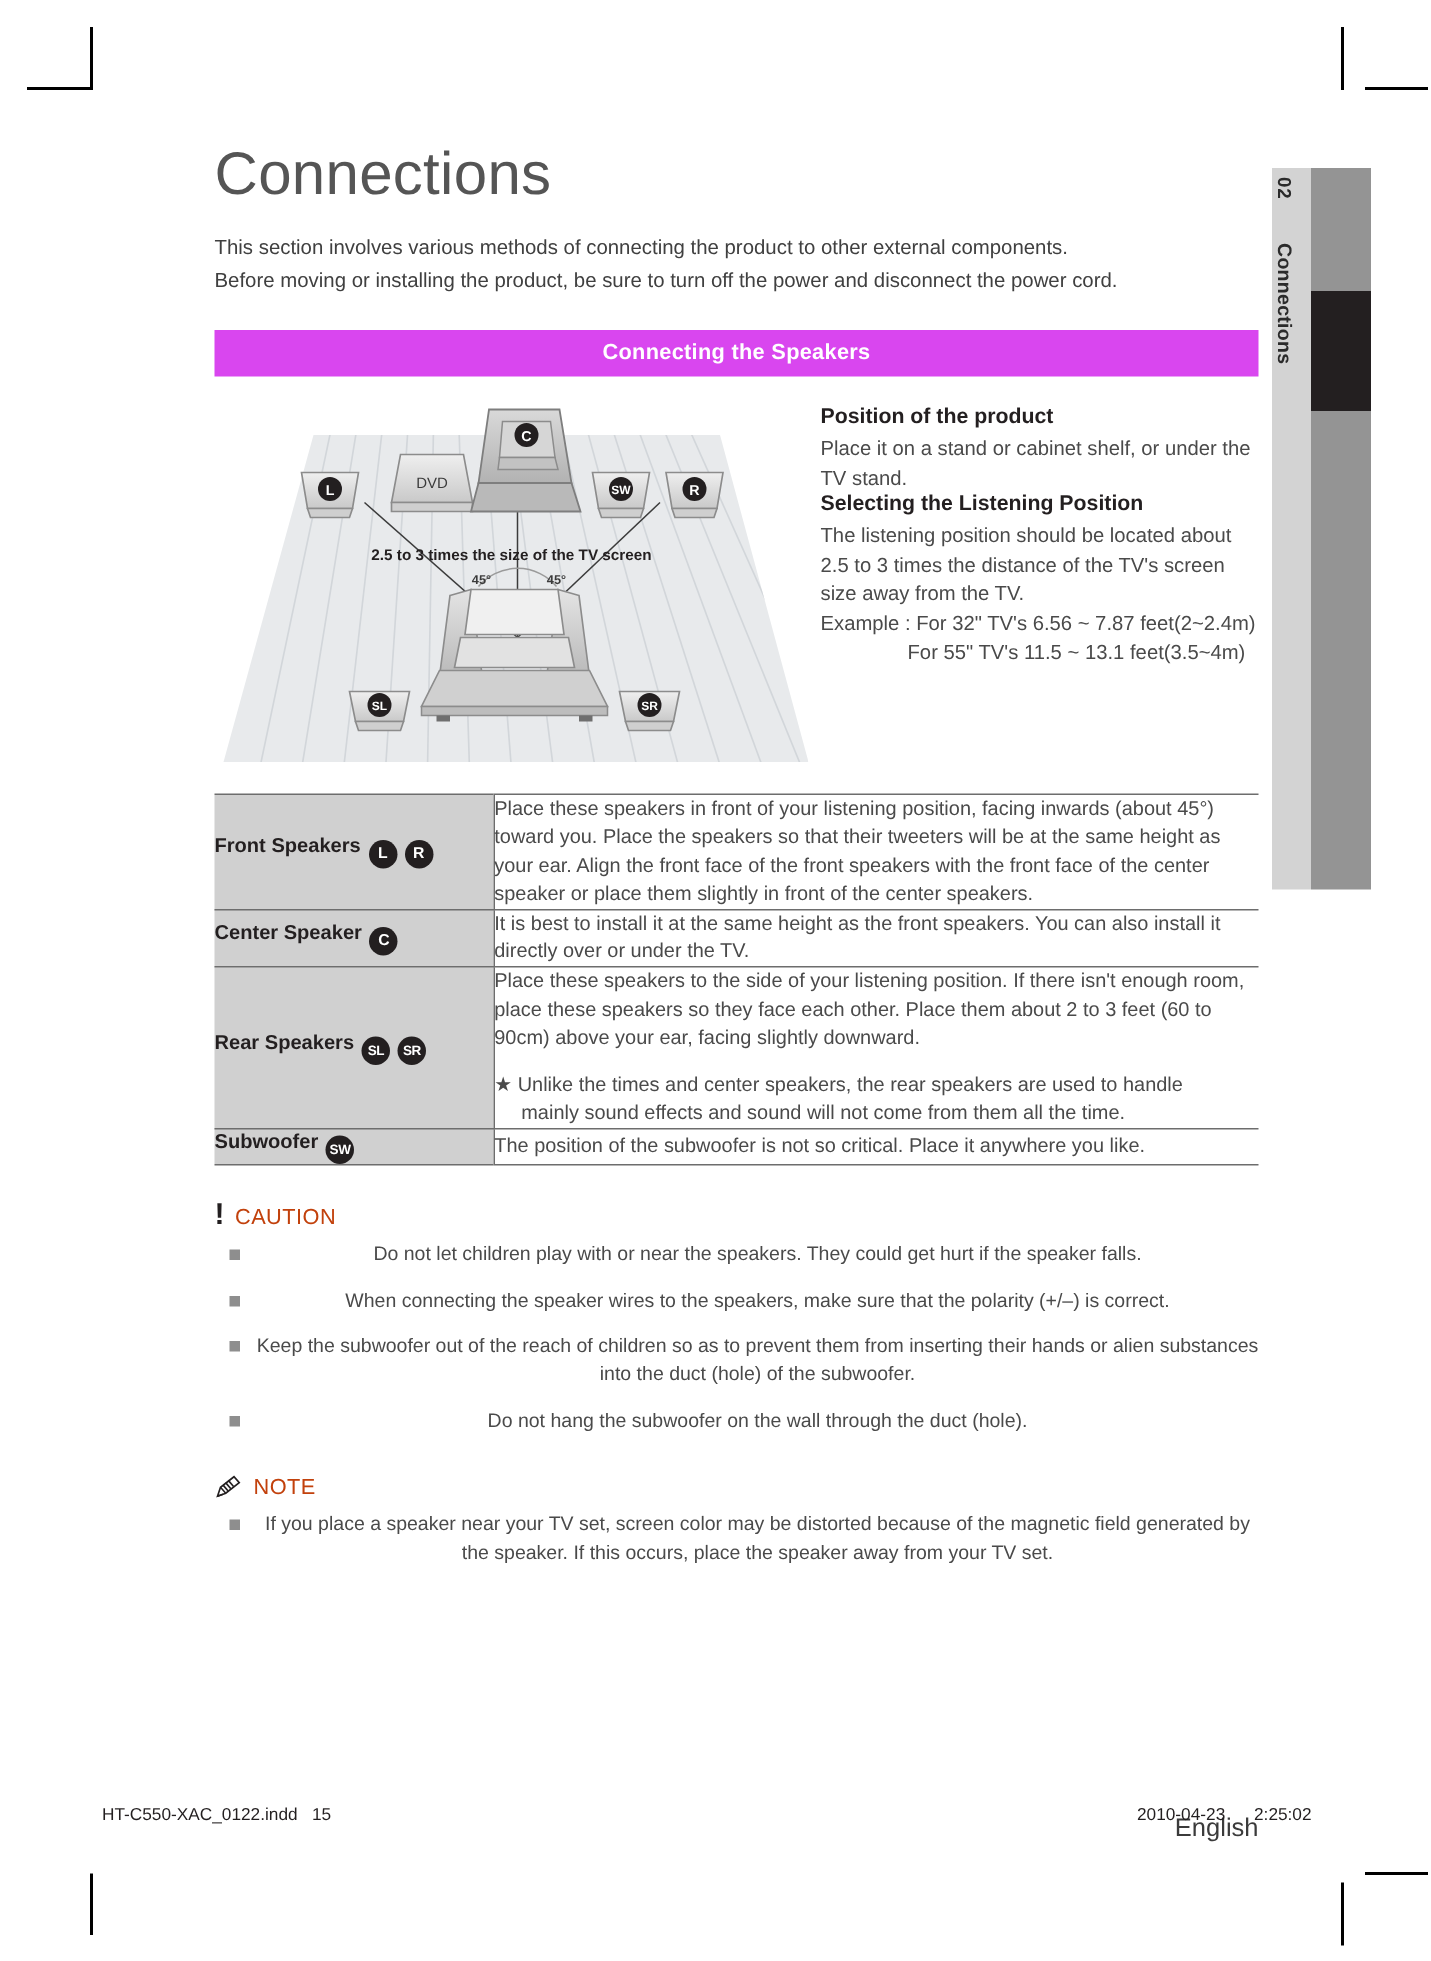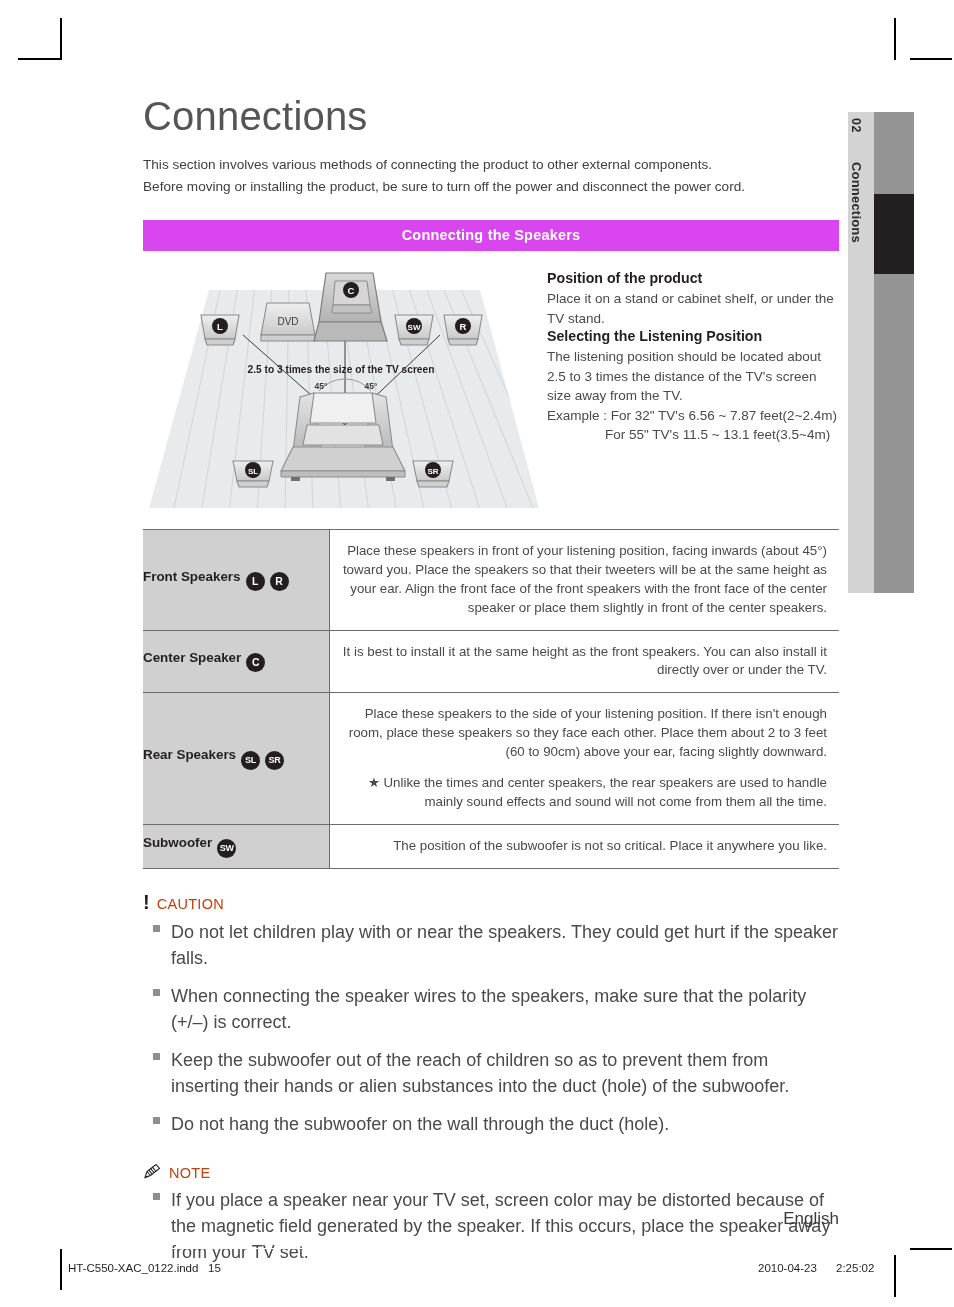--- a/index.html
+++ b/index.html
@@ -152,21 +152,21 @@
     color: #231f20;
     white-space: nowrap;
   }
   td.desc-cell {
     padding: 10px 12px 11px 10px;
     font-size: 13.3px;
     line-height: 1.42;
     color: #4a4a4a;
     background: #ffffff;
   }
-  td.desc-cell p { margin: 12px; text-align: right; }
+  td.desc-cell p { margin: 0; }
   td.desc-cell p.note-star {
     margin-top: 12px;
     padding-left: 9px;
     text-indent: -9px;
   }
   td.desc-cell p.note-star .cont { display: block; text-indent: 0; padding-left: 9px; }
 
   
   .chip {
     display: inline-block;
@@ -207,24 +207,25 @@
     line-height: 1;
   }
   .adv-head svg { display: block; }
   ul.adv-list {
     list-style: none;
     margin: 0; padding: 0;
   }
   ul.adv-list li {
     position: relative;
     padding-left: 28px;
-    font-size: 18px;
+    font-size: 13px;
     line-height: 1.45;
     color: #4a4a4a;
     margin-bottom: 12px;
+    text-align: center;
   }
   ul.adv-list li:last-child { margin-bottom: 0; }
   ul.adv-list li::before {
     content: "";
     position: absolute;
     left: 10px; top: 6px;
     width: 7px; height: 7px;
     background: #8e8e8e;
   }
   .advisory.note { margin-top: 26px; }
@@ -233,21 +234,21 @@
   .lang-footer {
     position: absolute;
     left: 143px; top: 1209px;
     width: 696px;
     text-align: right;
     font-size: 17px;
     color: #3b3b3b;
   }
   .print-footer {
     position: absolute;
-    left: 0; top: 1262px;
+    left: 0; top: 1204px;
     width: 850px;
     height: 20px;
     font-size: 11.5px;
     color: #231f20;
   }
   .print-footer .left {
     position: absolute; left: 68px; top: 0;
     white-space: pre;
   }
   .print-footer .right {

